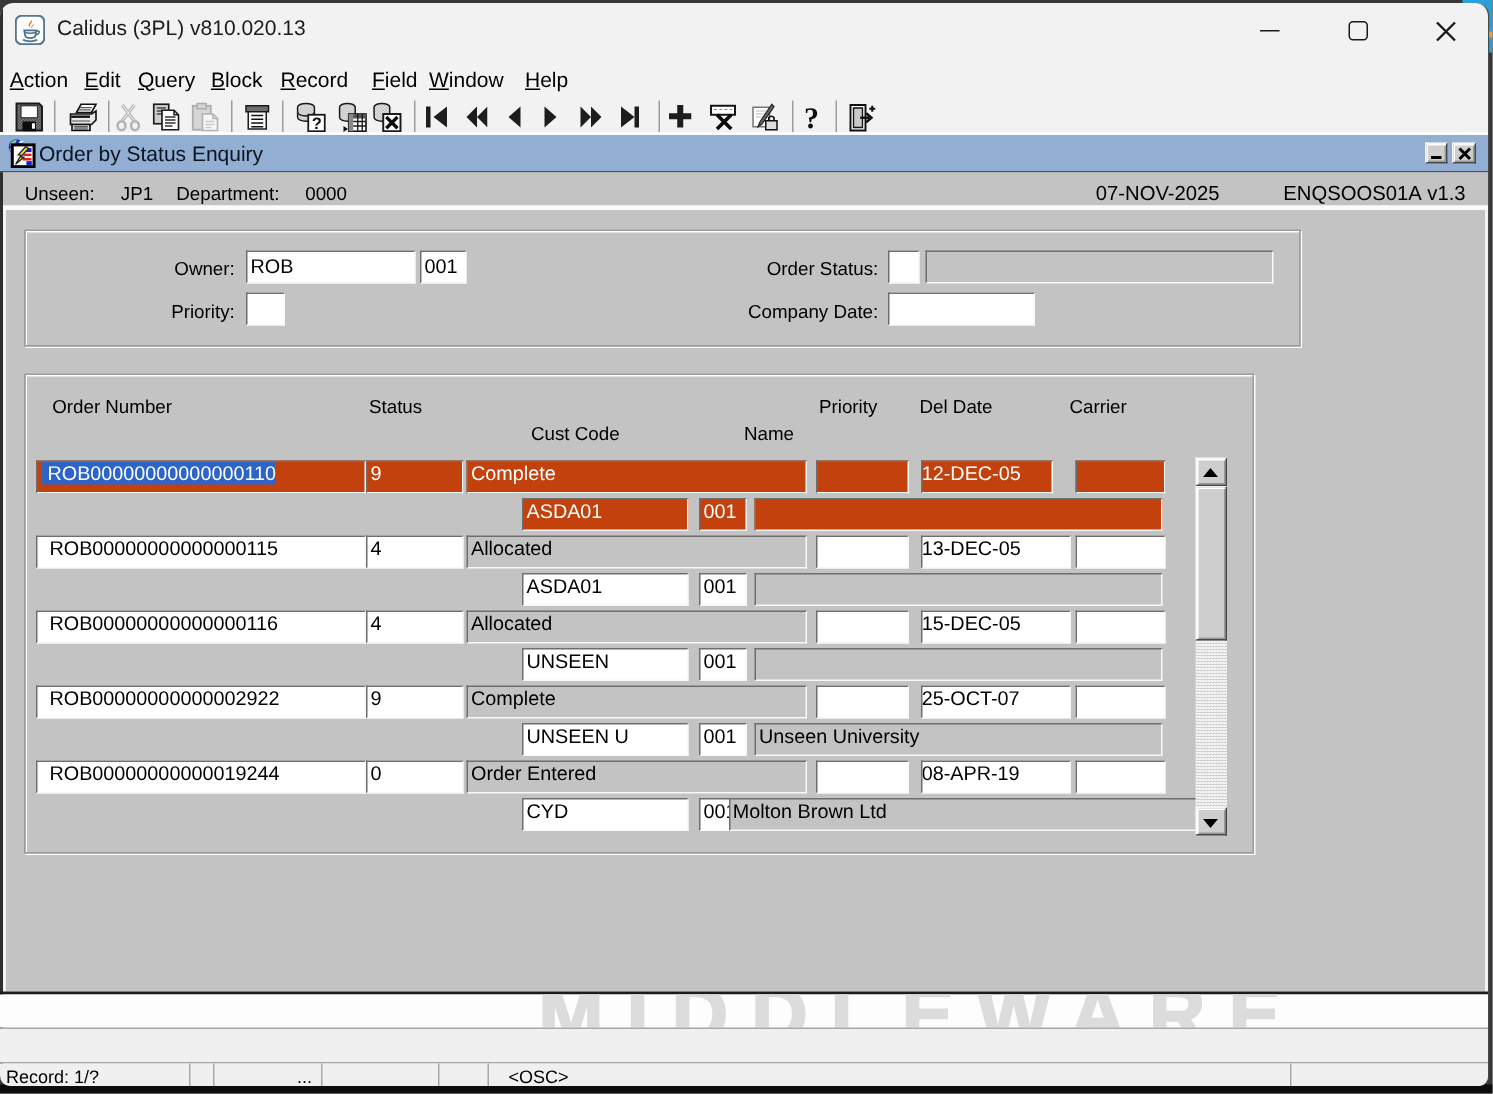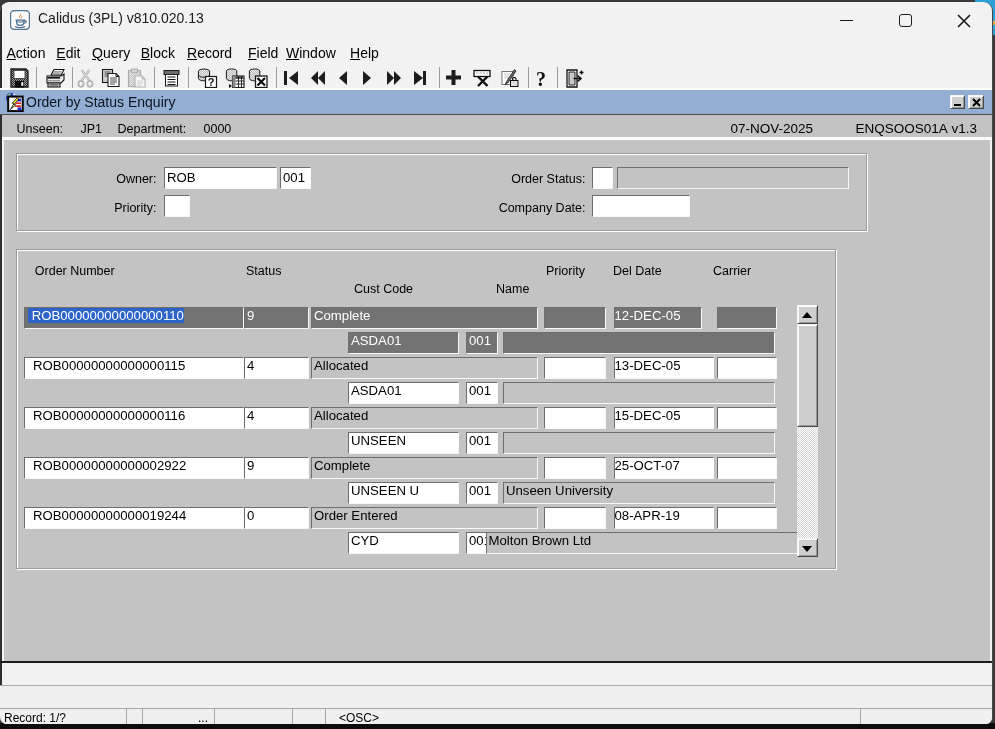--- a/index.html
+++ b/index.html
@@ -27,21 +27,21 @@
 #canvas{left:3.5px;top:137.5px;width:986px;height:521.5px;background:#c3c3c3;}
 
 .etch{position:absolute;border:1px solid #9b9b9b;box-shadow:1px 1px 0 #ffffff, inset 1px 1px 0 #ffffff;}
 
 .fld{position:absolute;height:22px;box-sizing:border-box;background:#fff;
   border-top:1px solid #6e6e6e;border-left:1px solid #6e6e6e;
   border-bottom:1px solid #f8f8f8;border-right:1px solid #f8f8f8;
   font-size:13.2px;color:#000;padding-left:2px;line-height:15px;
   white-space:nowrap;overflow:hidden;}
 .gry{background:#c3c3c3;}
-.nvy{background:#737373;color:#fff;}
+.nvy{background:#c2410c;color:#fff;}
 .ff{line-height:19px !important;padding-left:2px !important;}
 .lbl{position:absolute;font-size:12.5px;color:#000;text-align:right;}
 .hd{position:absolute;font-size:12.5px;color:#000;}
 
 .sbbtn{position:absolute;left:793.5px;width:21px;height:19px;background:#cecece;
   border:1px solid;border-color:#f5f5f5 #474747 #474747 #f5f5f5;
   box-shadow:inset 1px 1px 0 #fff, inset -1px -1px 0 #9a9a9a;box-sizing:border-box;}
 
 #blkline{left:0;top:659px;width:993px;height:2px;background:#1c1c1c;}
 #wm{left:0;top:661px;width:993px;height:22px;background:#fdfdfd;overflow:hidden;}
@@ -360,20 +360,23 @@
       <div style="position:absolute;left:4px;top:6px;width:0;height:0;border-left:5px solid transparent;border-right:5px solid transparent;border-bottom:6px solid #000;"></div>
     </div>
     <div class="abs" style="left:793.5px;top:184.5px;width:21px;height:233px;background:conic-gradient(#ffffff 25%,#d2d2d2 0 50%,#ffffff 0 75%,#d2d2d2 0);background-size:2px 2px;"></div>
     <div class="abs" style="left:793.5px;top:184.5px;width:21px;height:103px;background:#cecece;border:1px solid;border-color:#f5f5f5 #474747 #474747 #f5f5f5;box-shadow:inset 1px 1px 0 #fff, inset -1px -1px 0 #9a9a9a;box-sizing:border-box;"></div>
     <div class="sbbtn" style="top:398px;">
       <div style="position:absolute;left:4px;top:7px;width:0;height:0;border-left:5px solid transparent;border-right:5px solid transparent;border-top:6px solid #000;"></div>
     </div>
   </div>
 
   <div id="blkline" class="abs"></div>
+  <div id="wm" class="abs">
+      <div id="wmtext">MIDDLEWARE</div>
+    </div>
   <div id="ln1" class="abs"></div>
   <div id="console" class="abs"></div>
   <div id="ln2" class="abs"></div>
   <div id="status" class="abs">
     <span style="left:4px">Record: 1/?</span>
     <span style="left:198px">...</span>
     <span style="left:339px">&lt;OSC&gt;</span>
     <div class="v" style="left:126px"></div>
     <div class="v" style="left:142px"></div>
     <div class="v" style="left:214px"></div>

